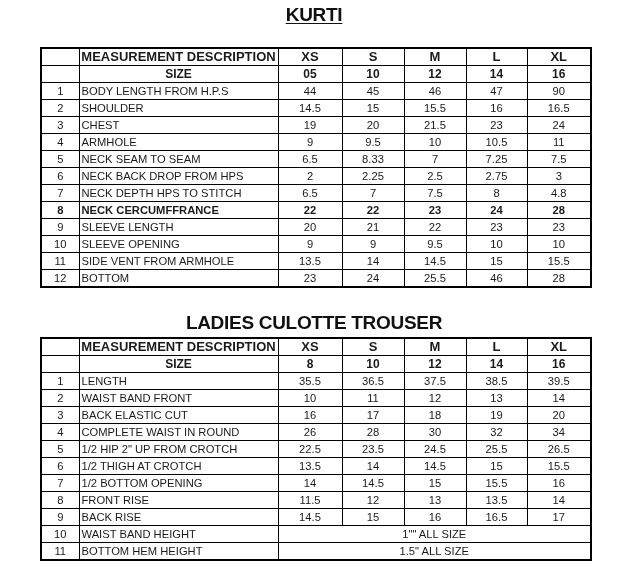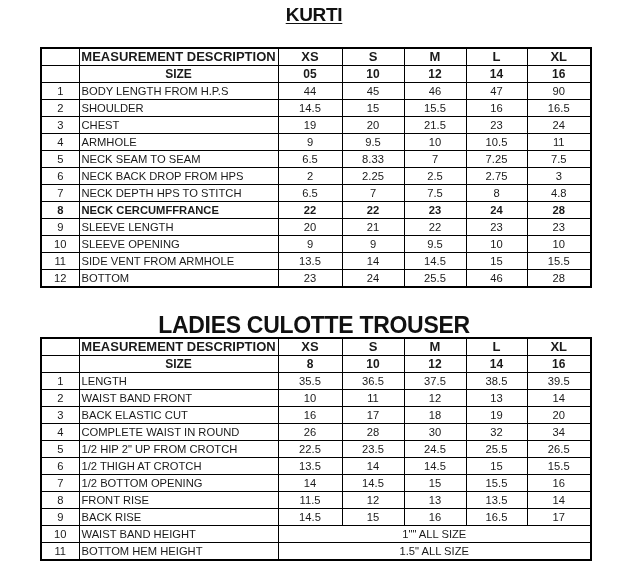--- a/index.html
+++ b/index.html
@@ -1,21 +1,21 @@
 <!DOCTYPE html>
 <html><head>
 <meta charset="utf-8">
 <style>
   html, body { margin: 0; padding: 0; background: #ffffff; }
   body { width: 628px; height: 583px; position: relative; overflow: hidden;
          font-family: "Liberation Sans", "DejaVu Sans", sans-serif; color: #111; }
   .title { position: absolute; left: 0; width: 628px; text-align: center;
            font-weight: bold; color: #111; letter-spacing: -0.3px; }
   #kurti-title { top: 4px; font-size: 19px; text-decoration: underline; text-underline-offset: 2px; }
-  #culotte-title { top: 312px; font-size: 23px; }
+  #culotte-title { top: 312px; font-size: 19px; }
   table { position: absolute; left: 40px; width: 550px; border-collapse: collapse;
           table-layout: fixed; border: 2px solid #000; }
   #kurti-table { top: 47px; }
   #culotte-table { top: 337px; }
   td { border: 1.5px solid #000; padding: 0; height: 16px; line-height: 16px;
        font-size: 11.2px; text-align: center; white-space: nowrap; overflow: hidden;
        color: #1a1a1a; }
   td.desc { text-align: left; padding-left: 2px; }
   tr.hdr td { font-weight: bold; font-size: 13px; }
   tr.size td { font-weight: bold; font-size: 12px; margin-top: 40px; }

